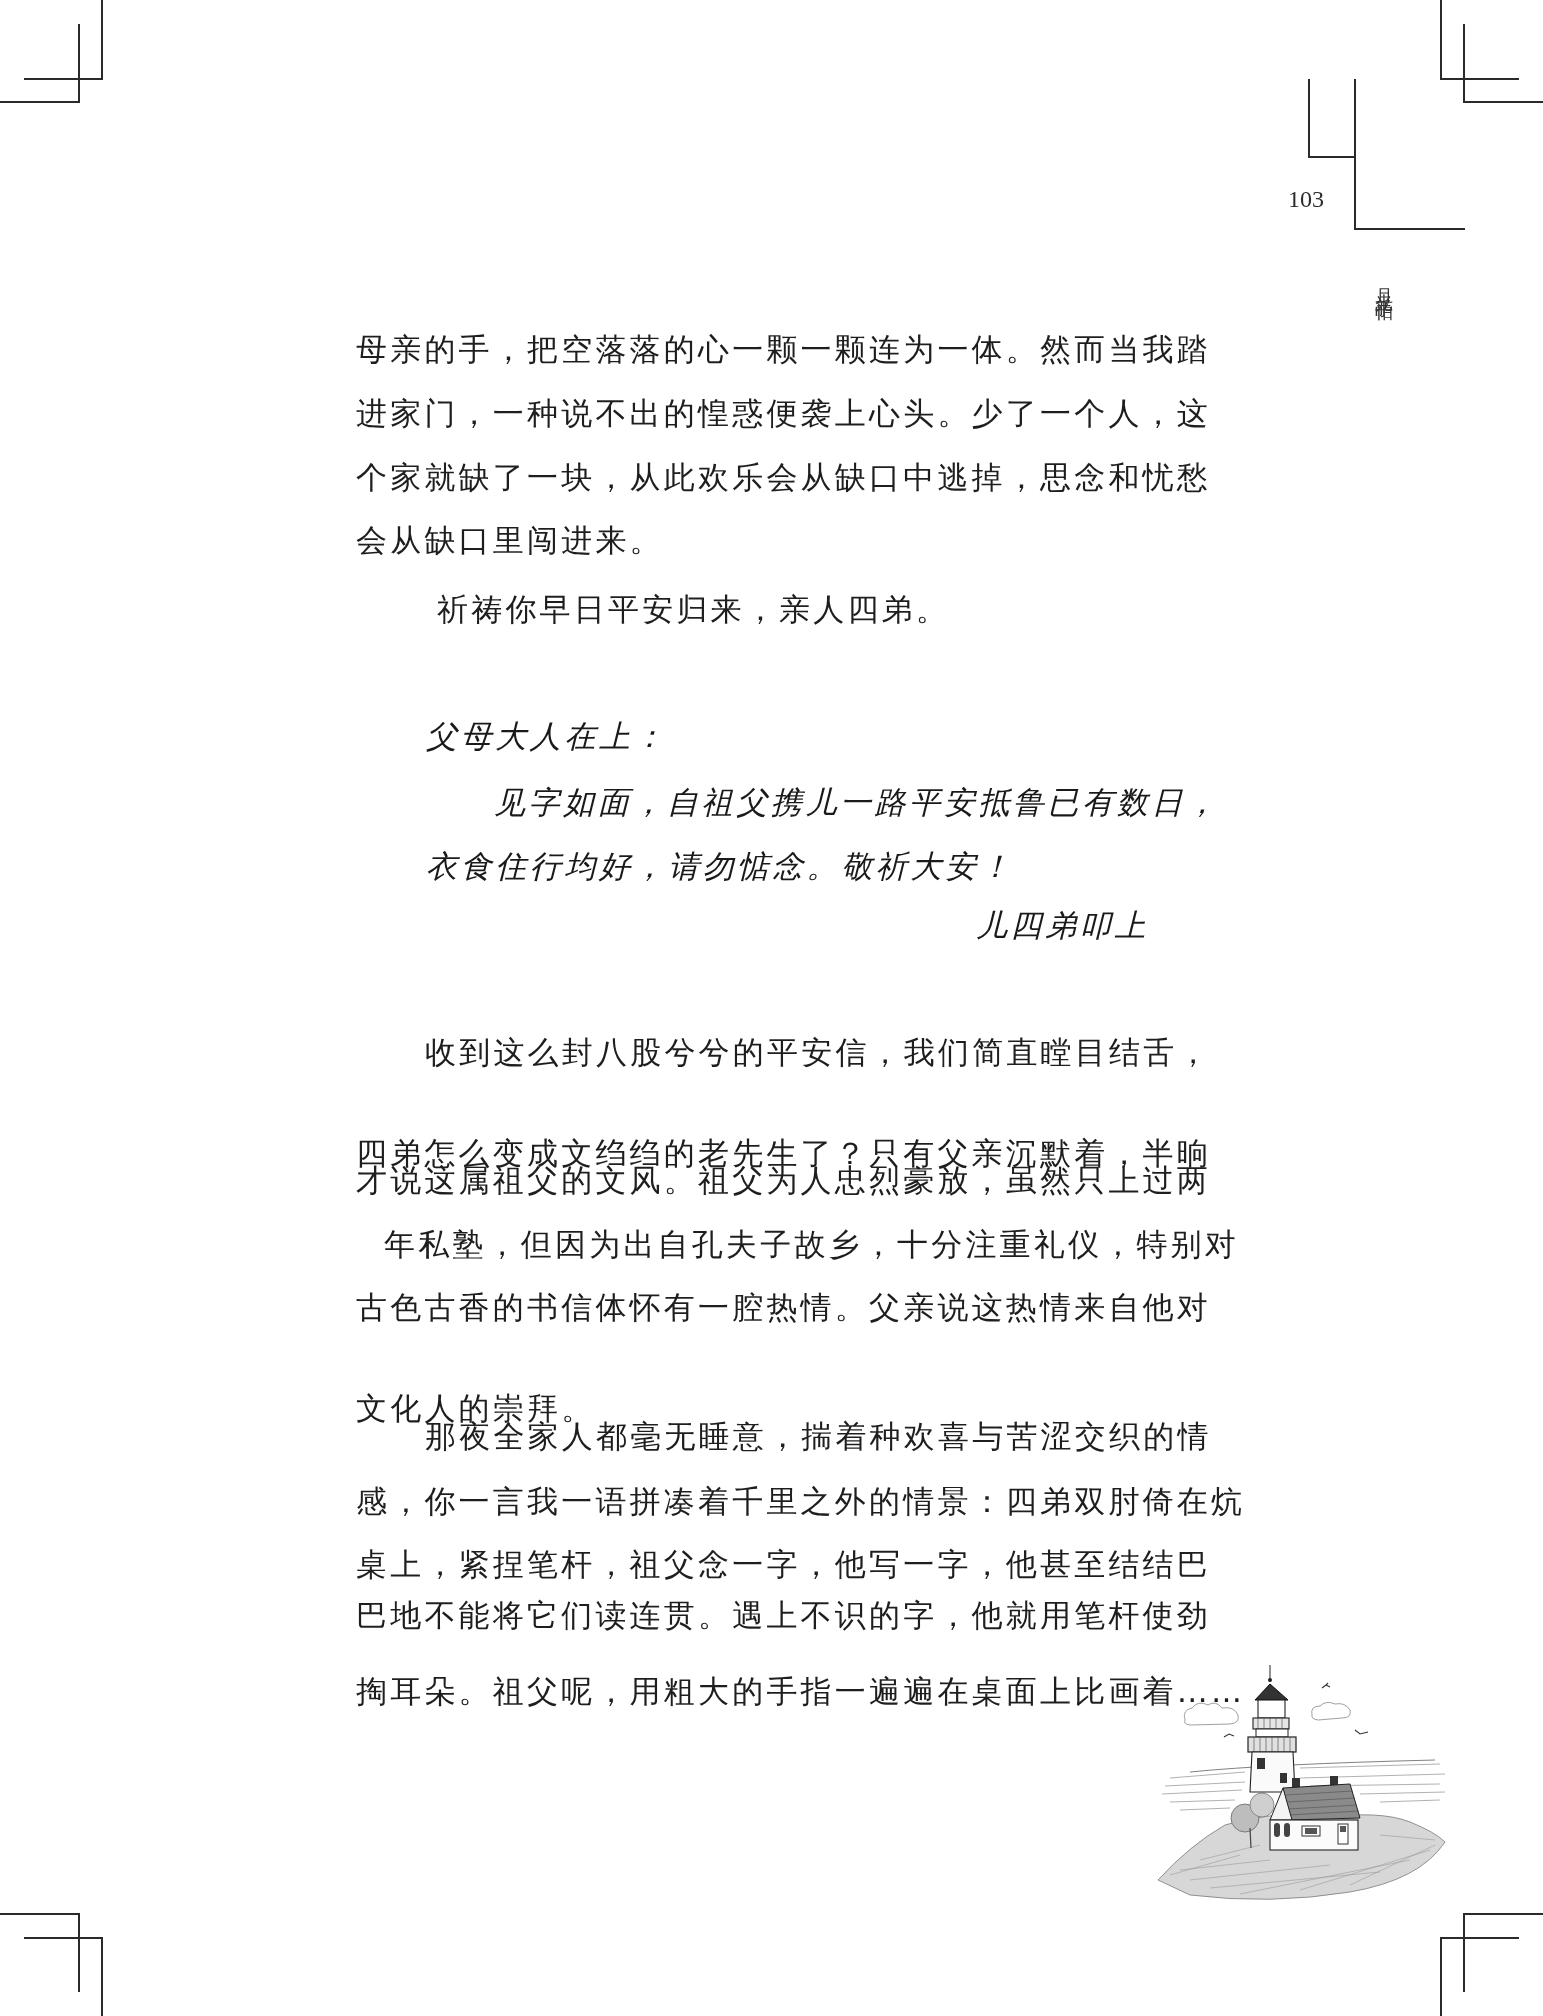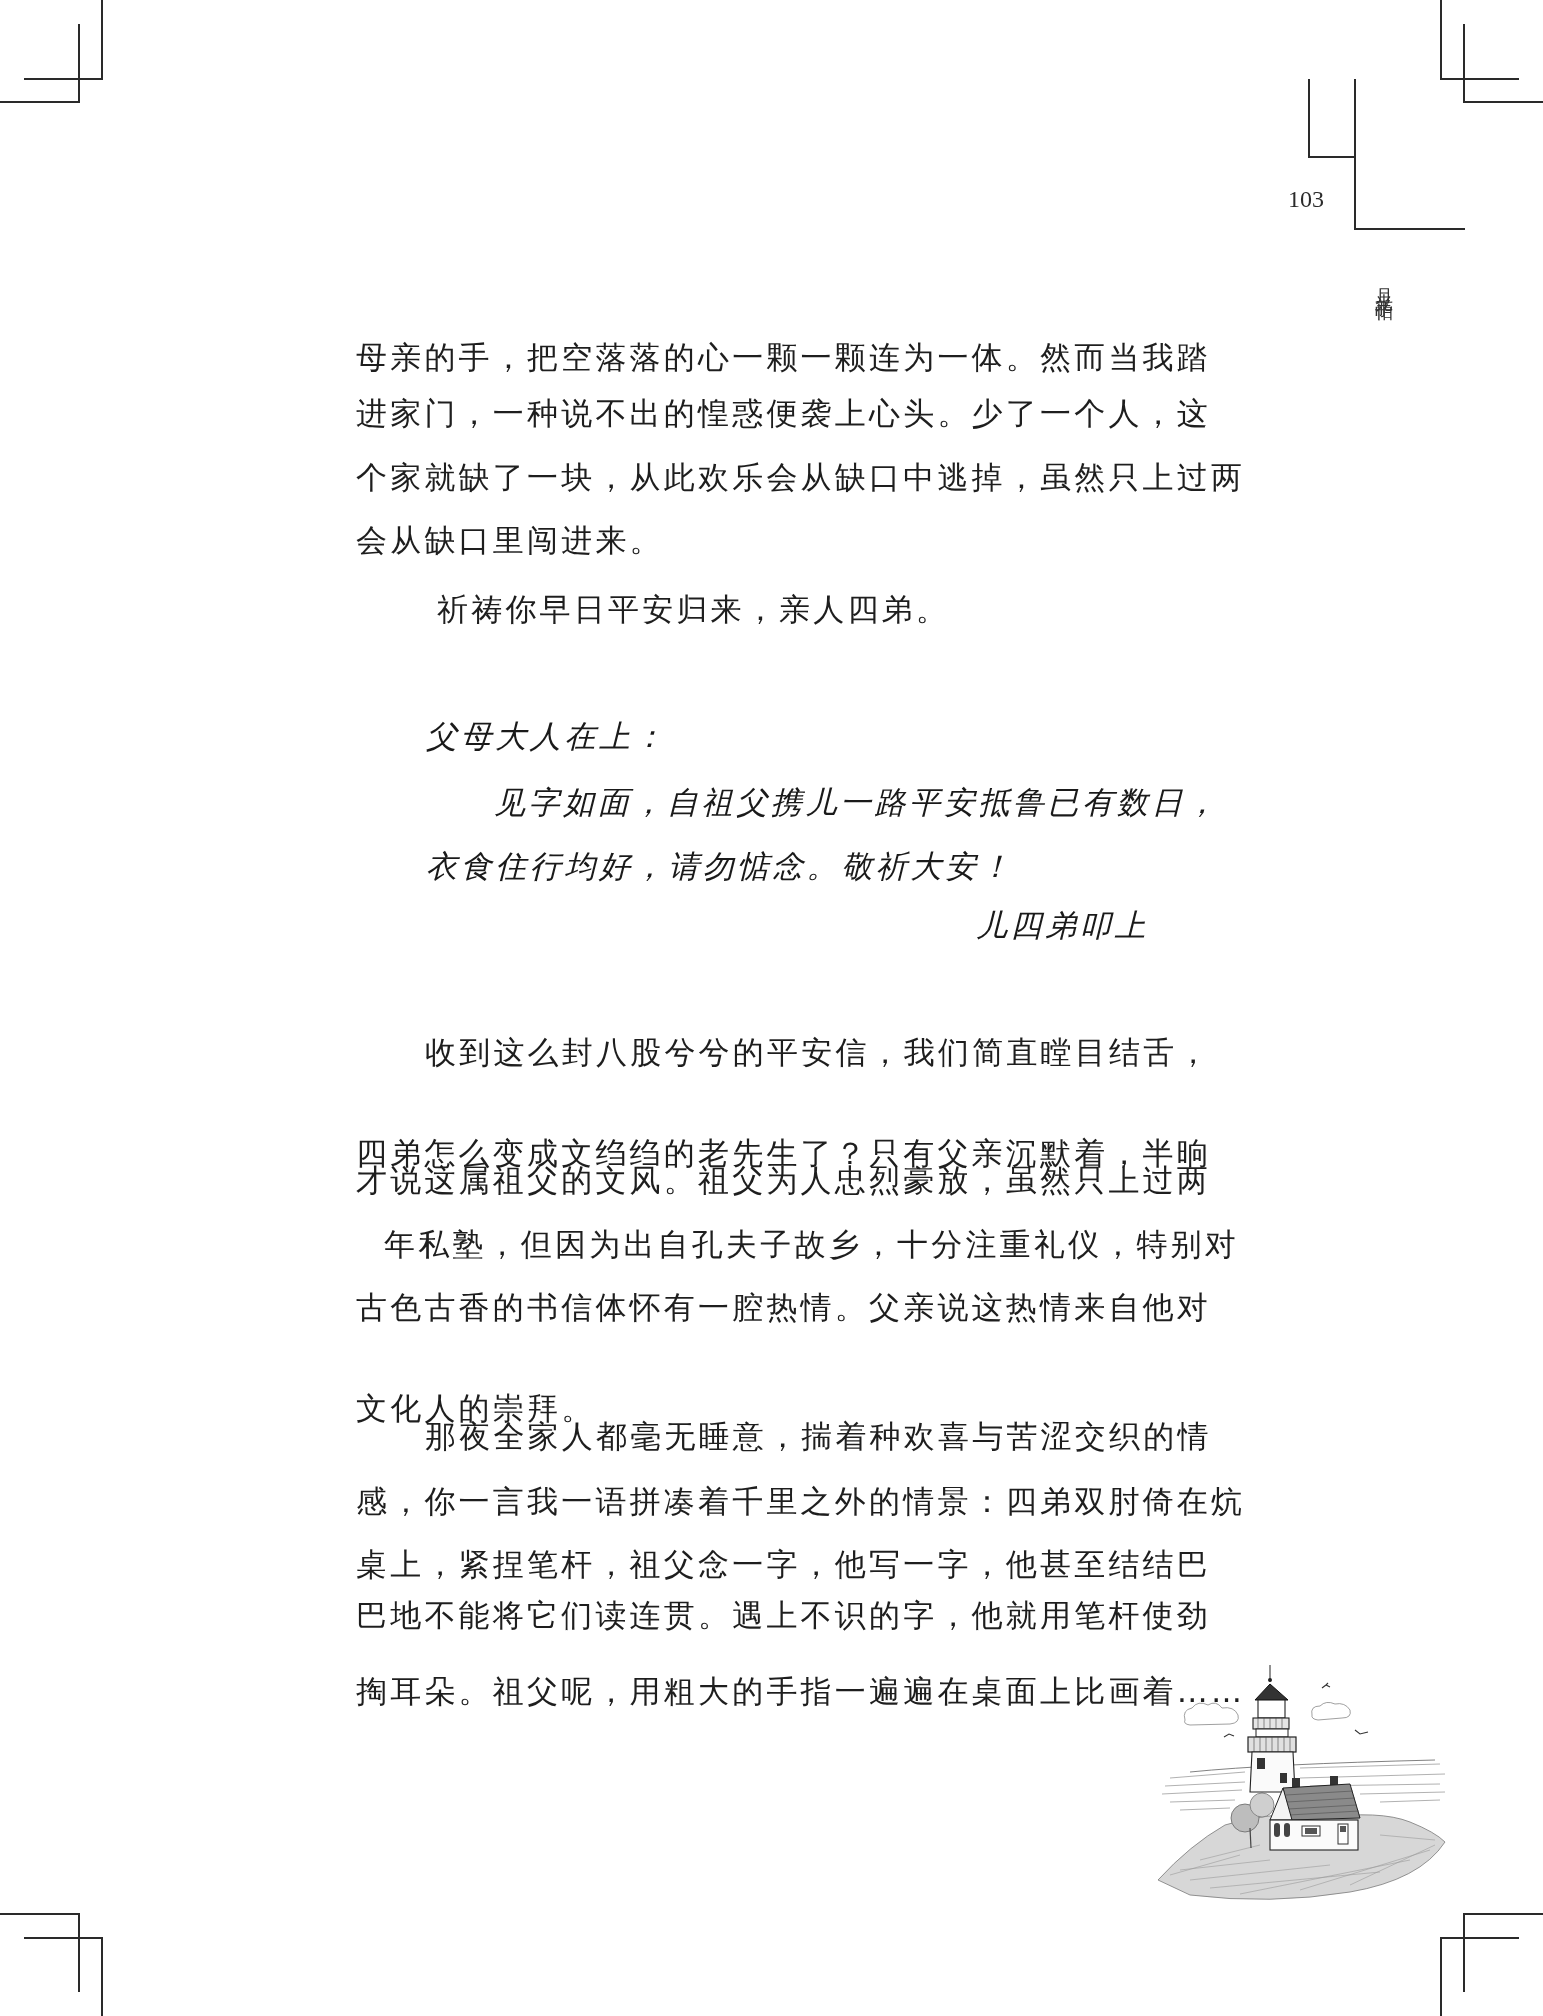--- a/index.html
+++ b/index.html
@@ -63,23 +63,23 @@
 
 <div class="crop h" style="left:1463px;top:1913px;width:80px;"></div>
 <div class="crop v" style="left:1463px;top:1913px;height:79px;"></div>
 <div class="crop h" style="left:1440px;top:1937px;width:79px;"></div>
 <div class="crop v" style="left:1440px;top:1937px;height:79px;"></div>
 
 <div class="page-number">103</div>
 <div class="running-title">月光手帕</div>
 
 <div class="body-text" style="top:329px;">
-  <div class="line" style="top:0;margin-top:8px;">母亲的手，把空落落的心一颗一颗连为一体。然而当我踏</div>
+  <div class="line" style="top:0;">母亲的手，把空落落的心一颗一颗连为一体。然而当我踏</div>
   <div class="line" style="top:64px;">进家门，一种说不出的惶惑便袭上心头。少了一个人，这</div>
-  <div class="line" style="top:128px;">个家就缺了一块，从此欢乐会从缺口中逃掉，虽然只上过两</div>
+  <div class="line" style="top:128px;">个家就缺了一块，从此欢乐会从缺口中逃掉，思念和忧愁</div>
   <div class="line" style="top:191px;">会从缺口里闯进来。</div>
   <div class="line" style="top:260px;left:69px;margin-left:12px;">祈祷你早日平安归来，亲人四弟。</div>
 </div>
 
 <div>
   <div class="kai" style="left:426px;top:716px;">父母大人在上：</div>
   <div class="kai" style="left:494px;top:782px;">见字如面，自祖父携儿一路平安抵鲁已有数日，</div>
   <div class="kai" style="left:426px;top:846px;">衣食住行均好，请勿惦念。敬祈大安！</div>
   <div class="kai" style="left:976px;top:905px;">儿四弟叩上</div>
 </div>

